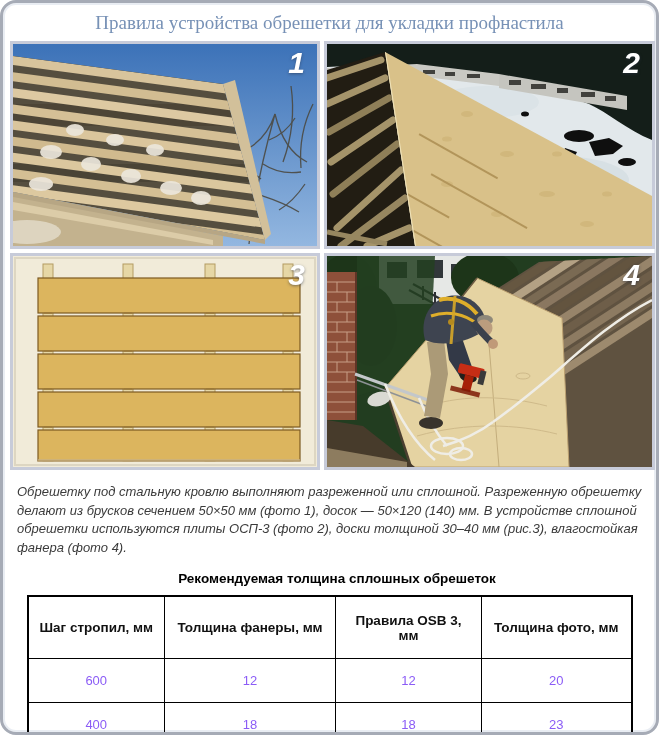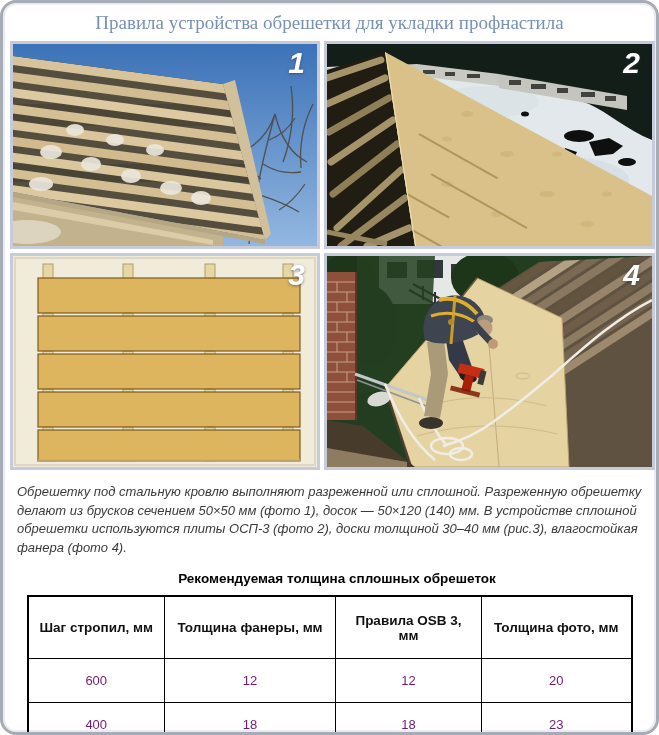--- a/index.html
+++ b/index.html
@@ -40,21 +40,21 @@
     font-weight:bold; font-size:13.5px; color:#000;padding-left:15px;
   }
   table.spec {
     border-collapse:collapse; margin:0 auto; width:604px;
     border:2px solid #000; table-layout:fixed;
   }
   table.spec th, table.spec td {
     border:1px solid #000; text-align:center; padding:8px;
   }
   table.spec th { height:45px; font-size:13.5px; font-weight:bold; color:#111; }
-  table.spec td { height:27px; font-size:13px; font-weight:normal; color:#701a75; }
+  table.spec td { height:27px; font-size:13px; font-weight:normal; color:#8b5cf6; }
 </style>
 </head>
 <body>
 
 <div class="page">
 
   <div class="page-title">Правила устройства обрешетки для укладки профнастила</div>
 
   <div class="photo-grid">
 

